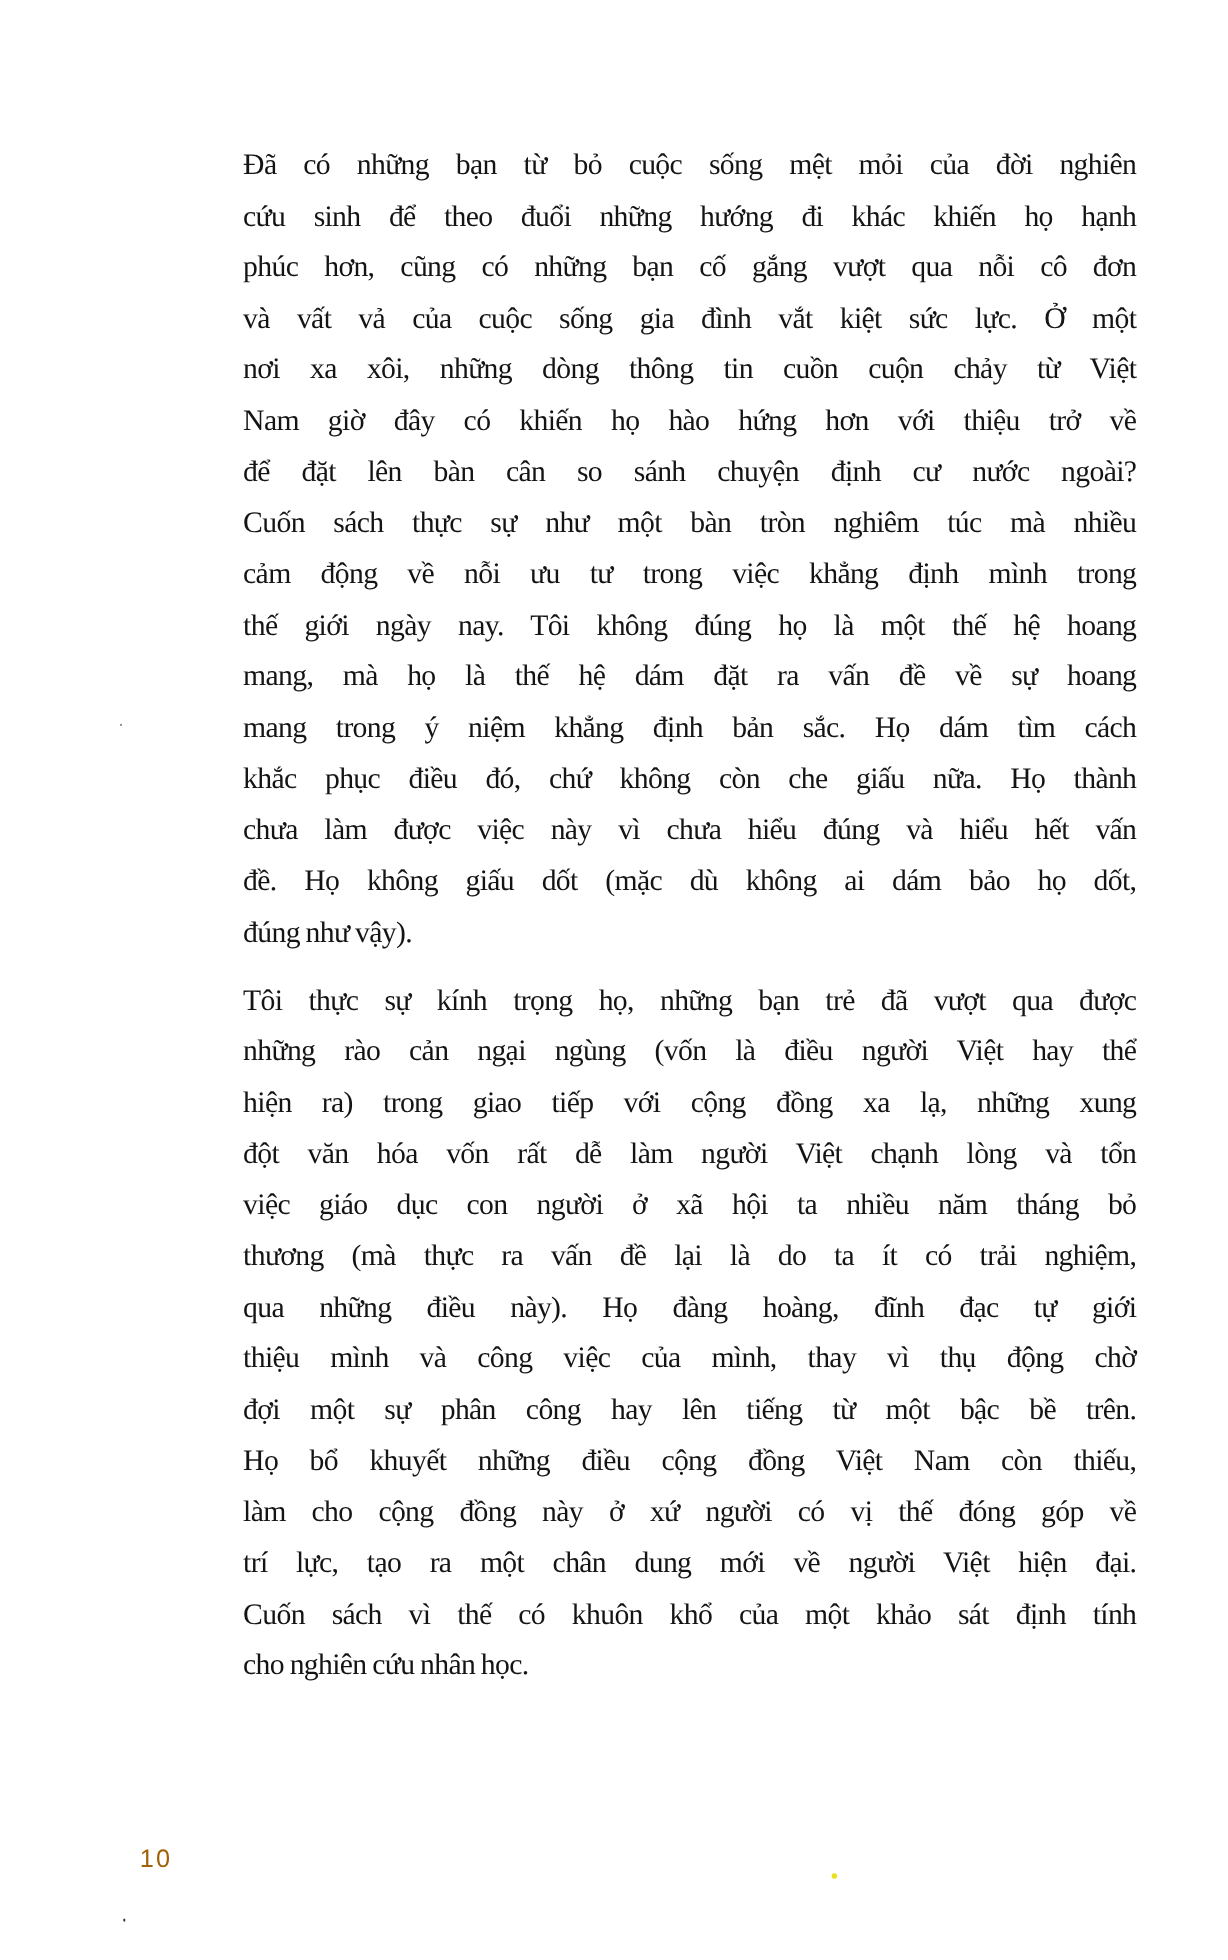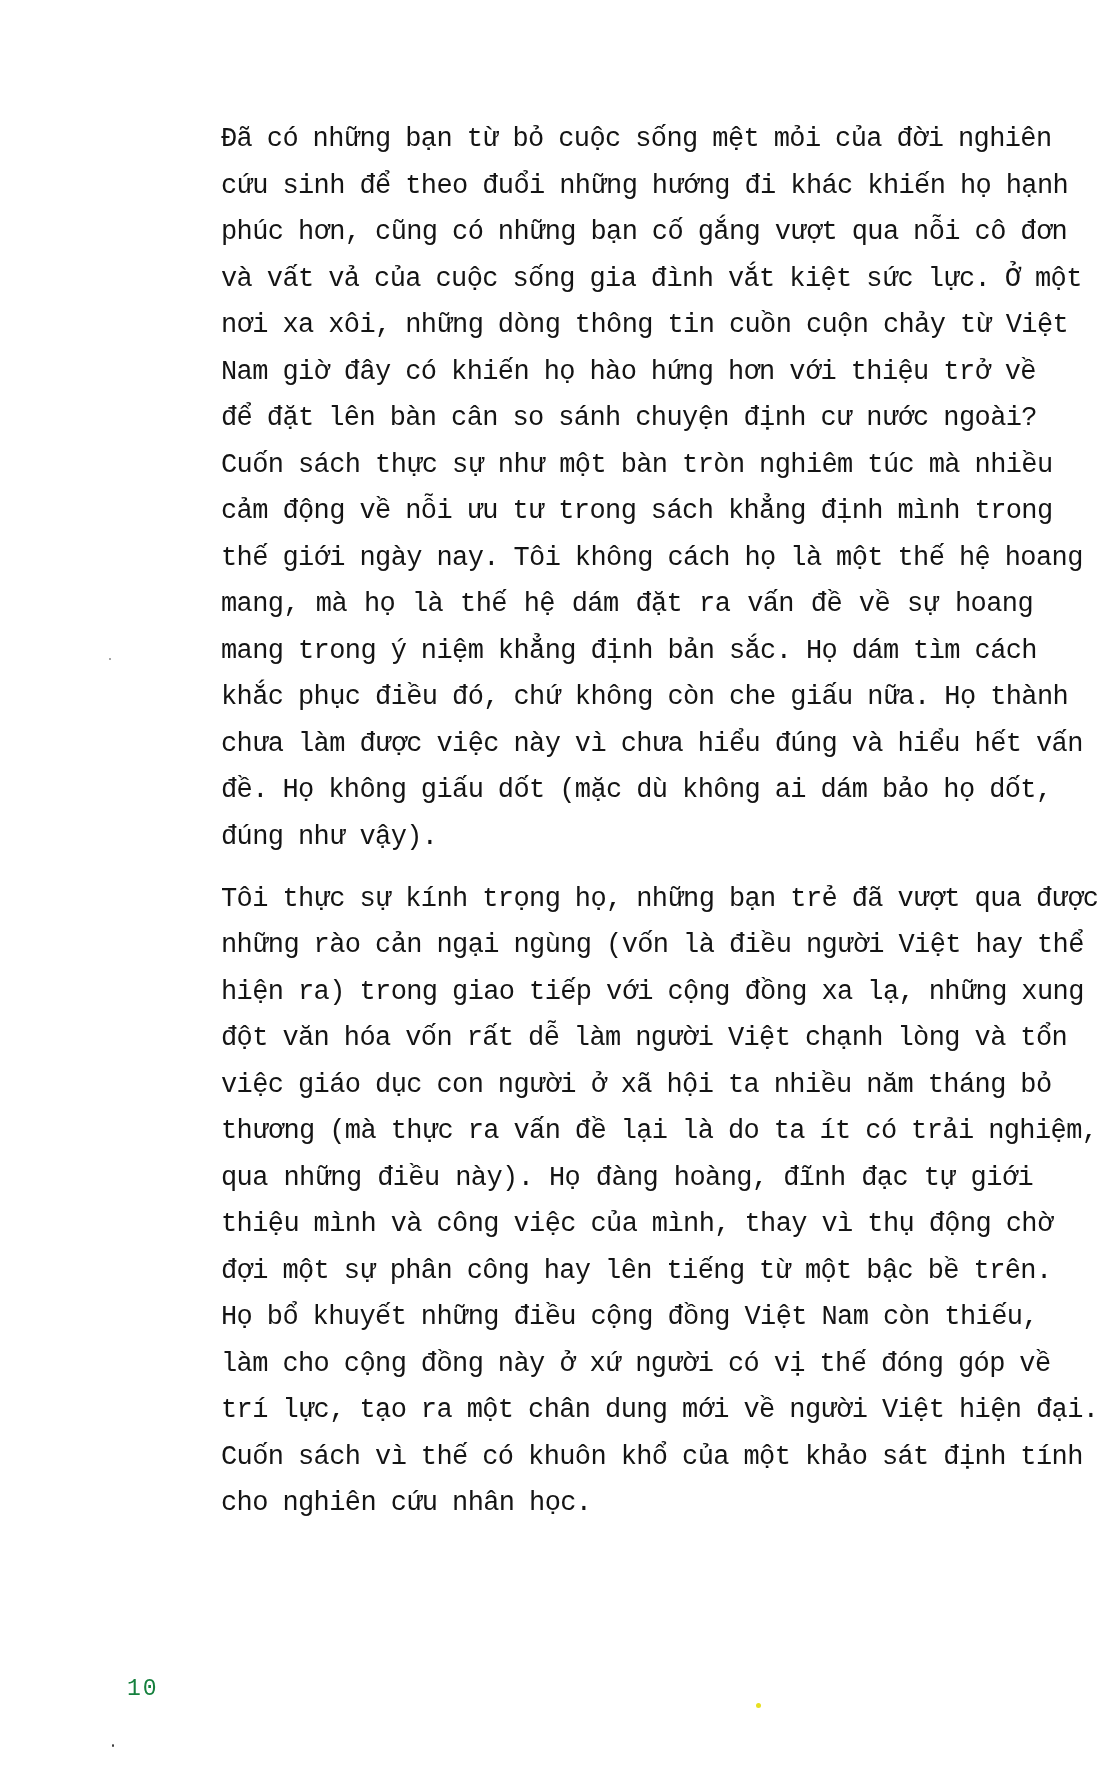--- a/index.html
+++ b/index.html
@@ -17,23 +17,23 @@
     .page {
       position: absolute;
       left: 0; top: 0;
       width: 1116px;
       height: 1782px;
       background: #ffffff;
     }
     .text-block {
       position: absolute;
       left: 221px;
-      top: 116px;
+      top: 126px;
       width: 820px;
-      font-family: Liberation Mono, monospace;
+      font-family: Liberation Serif, serif;
       font-size: 27px;
       line-height: 46.5px;
       letter-spacing: -0.6px;
       word-spacing: -1px;
     }
     .paragraph {
       margin: 0;
     }
     .paragraph + .paragraph {
       margin-top: 15.5px;
@@ -45,24 +45,24 @@
       text-align-last: justify;
       width: 812px;
     }
     .line.last {
       text-align-last: left;
     }
     .page-number {
       position: absolute;
       left: 127px;
       top: 1676px;
-      font-family: Liberation Mono, monospace;
+      font-family: Liberation Sans, sans-serif;
       font-size: 23px;
       letter-spacing: 2px;
-      color: #15803d;
+      color: #a16207;
     }
     .speck {
       position: absolute;
       border-radius: 50%;
     }
     .speck-yellow {
       left: 756px; top: 1703px;
       width: 5px; height: 5px;
       background: #e8e020;
     }
@@ -84,22 +84,22 @@
   <div class="text-block">
     <p class="paragraph">
       <span class="line">Đã có những bạn từ bỏ cuộc sống mệt mỏi của đời nghiên</span>
       <span class="line">cứu sinh để theo đuổi những hướng đi khác khiến họ hạnh</span>
       <span class="line">phúc hơn, cũng có những bạn cố gắng vượt qua nỗi cô đơn</span>
       <span class="line">và vất vả của cuộc sống gia đình vắt kiệt sức lực. Ở một</span>
       <span class="line">nơi xa xôi, những dòng thông tin cuồn cuộn chảy từ Việt</span>
       <span class="line">Nam giờ đây có khiến họ hào hứng hơn với thiệu trở về</span>
       <span class="line">để đặt lên bàn cân so sánh chuyện định cư nước ngoài?</span>
       <span class="line">Cuốn sách thực sự như một bàn tròn nghiêm túc mà nhiều</span>
-      <span class="line">cảm động về nỗi ưu tư trong sách khẳng định mình trong</span>
-      <span class="line">thế giới ngày nay. Tôi không cách họ là một thế hệ hoang</span>
+      <span class="line">cảm động về nỗi ưu tư trong việc khẳng định mình trong</span>
+      <span class="line">thế giới ngày nay. Tôi không đúng họ là một thế hệ hoang</span>
       <span class="line">mang, mà họ là thế hệ dám đặt ra vấn đề về sự hoang</span>
       <span class="line">mang trong ý niệm khẳng định bản sắc. Họ dám tìm cách</span>
       <span class="line">khắc phục điều đó, chứ không còn che giấu nữa. Họ thành</span>
       <span class="line">chưa làm được việc này vì chưa hiểu đúng và hiểu hết vấn</span>
       <span class="line">đề. Họ không giấu dốt (mặc dù không ai dám bảo họ dốt,</span>
       <span class="line last">đúng như vậy).</span>
     </p>
     <p class="paragraph">
       <span class="line">Tôi thực sự kính trọng họ, những bạn trẻ đã vượt qua được</span>
       <span class="line">những rào cản ngại ngùng (vốn là điều người Việt hay thể</span>

